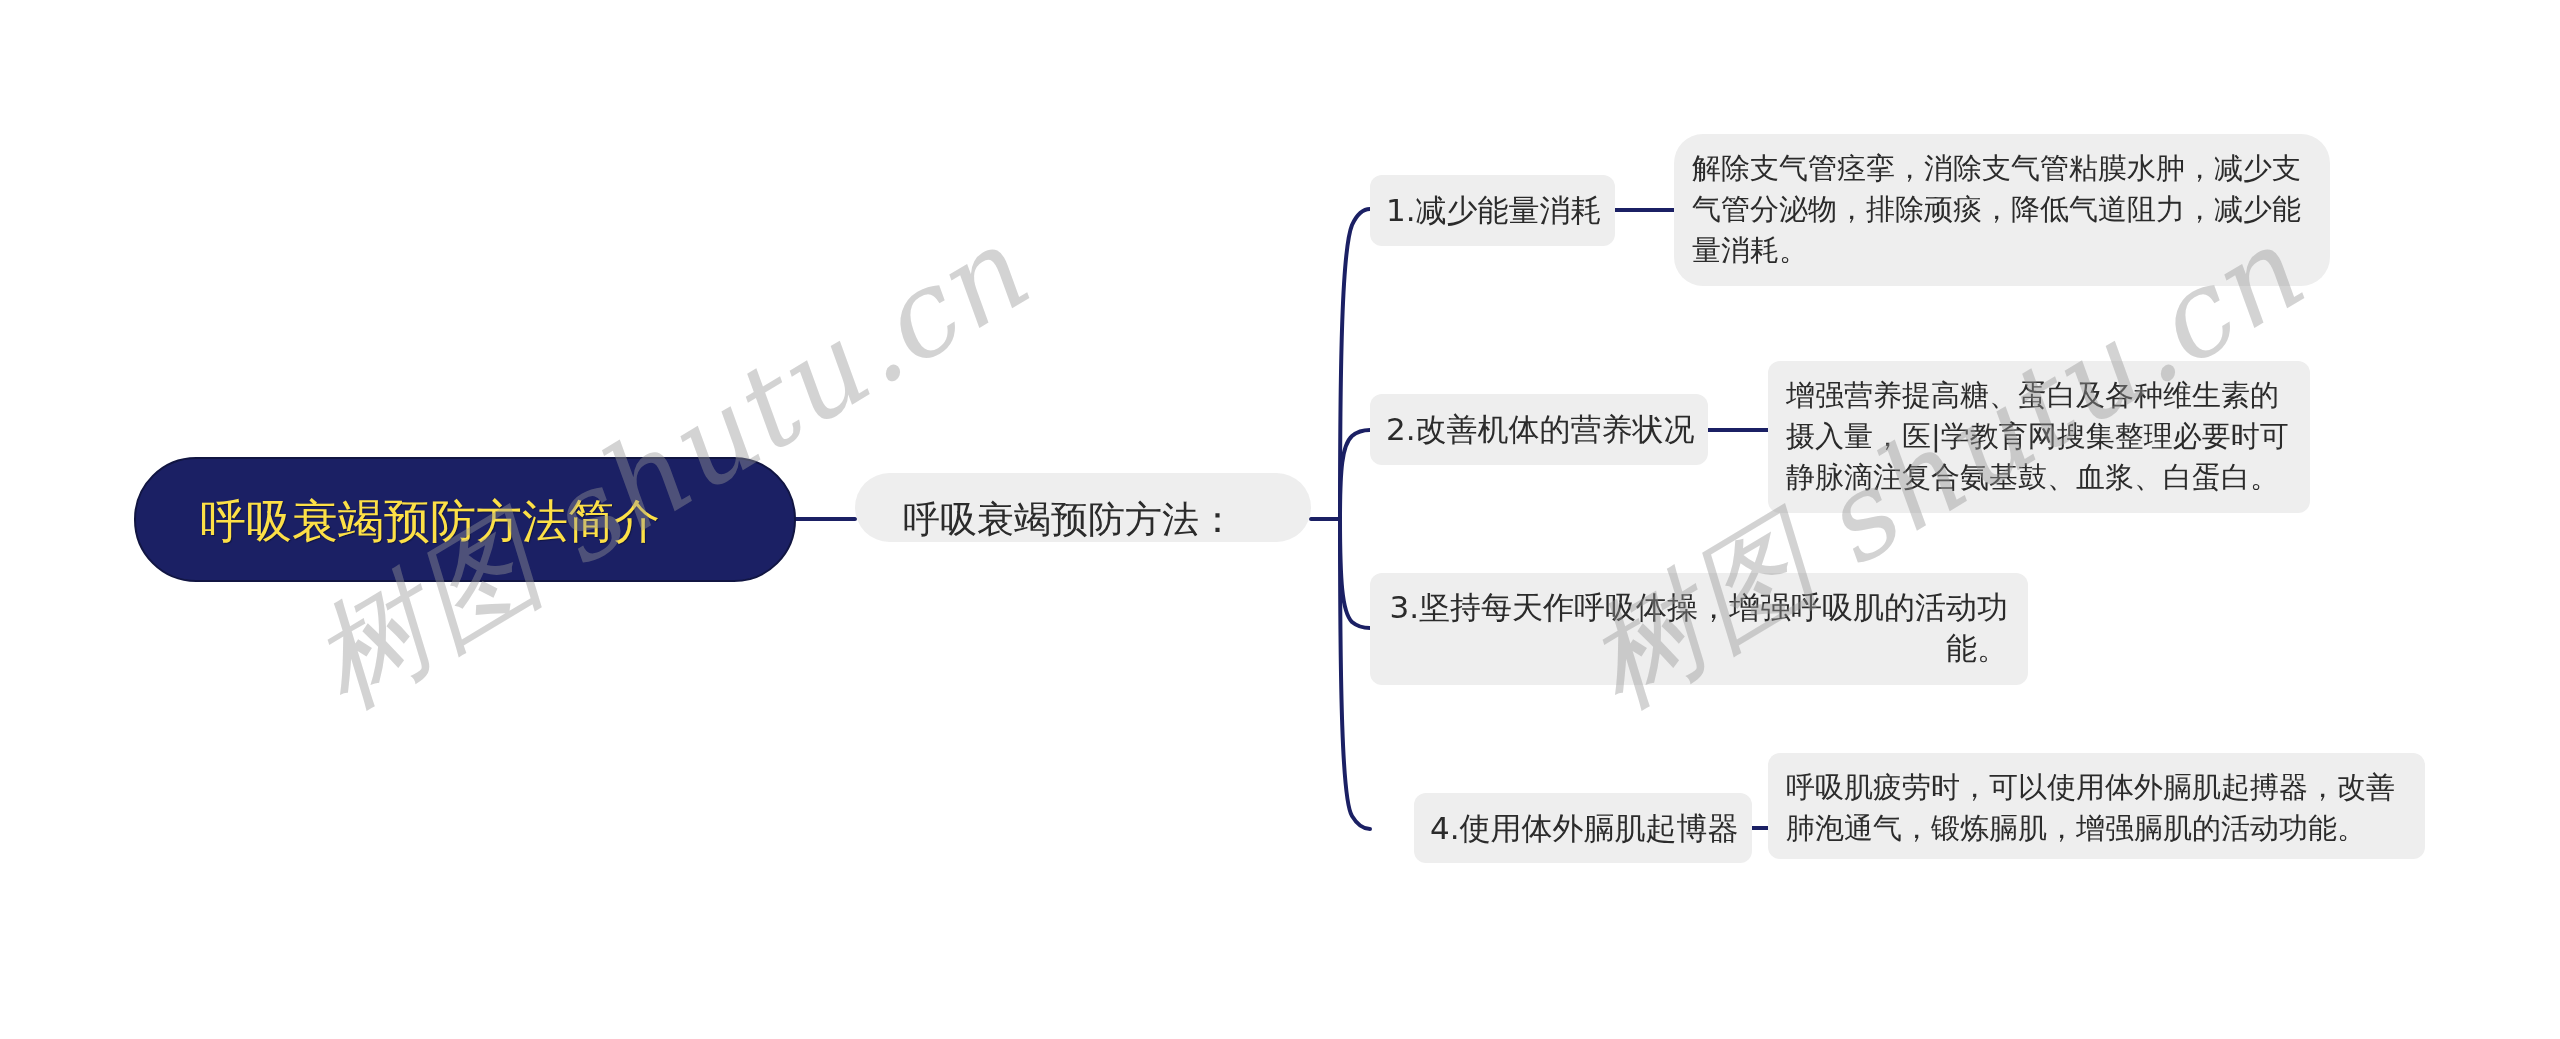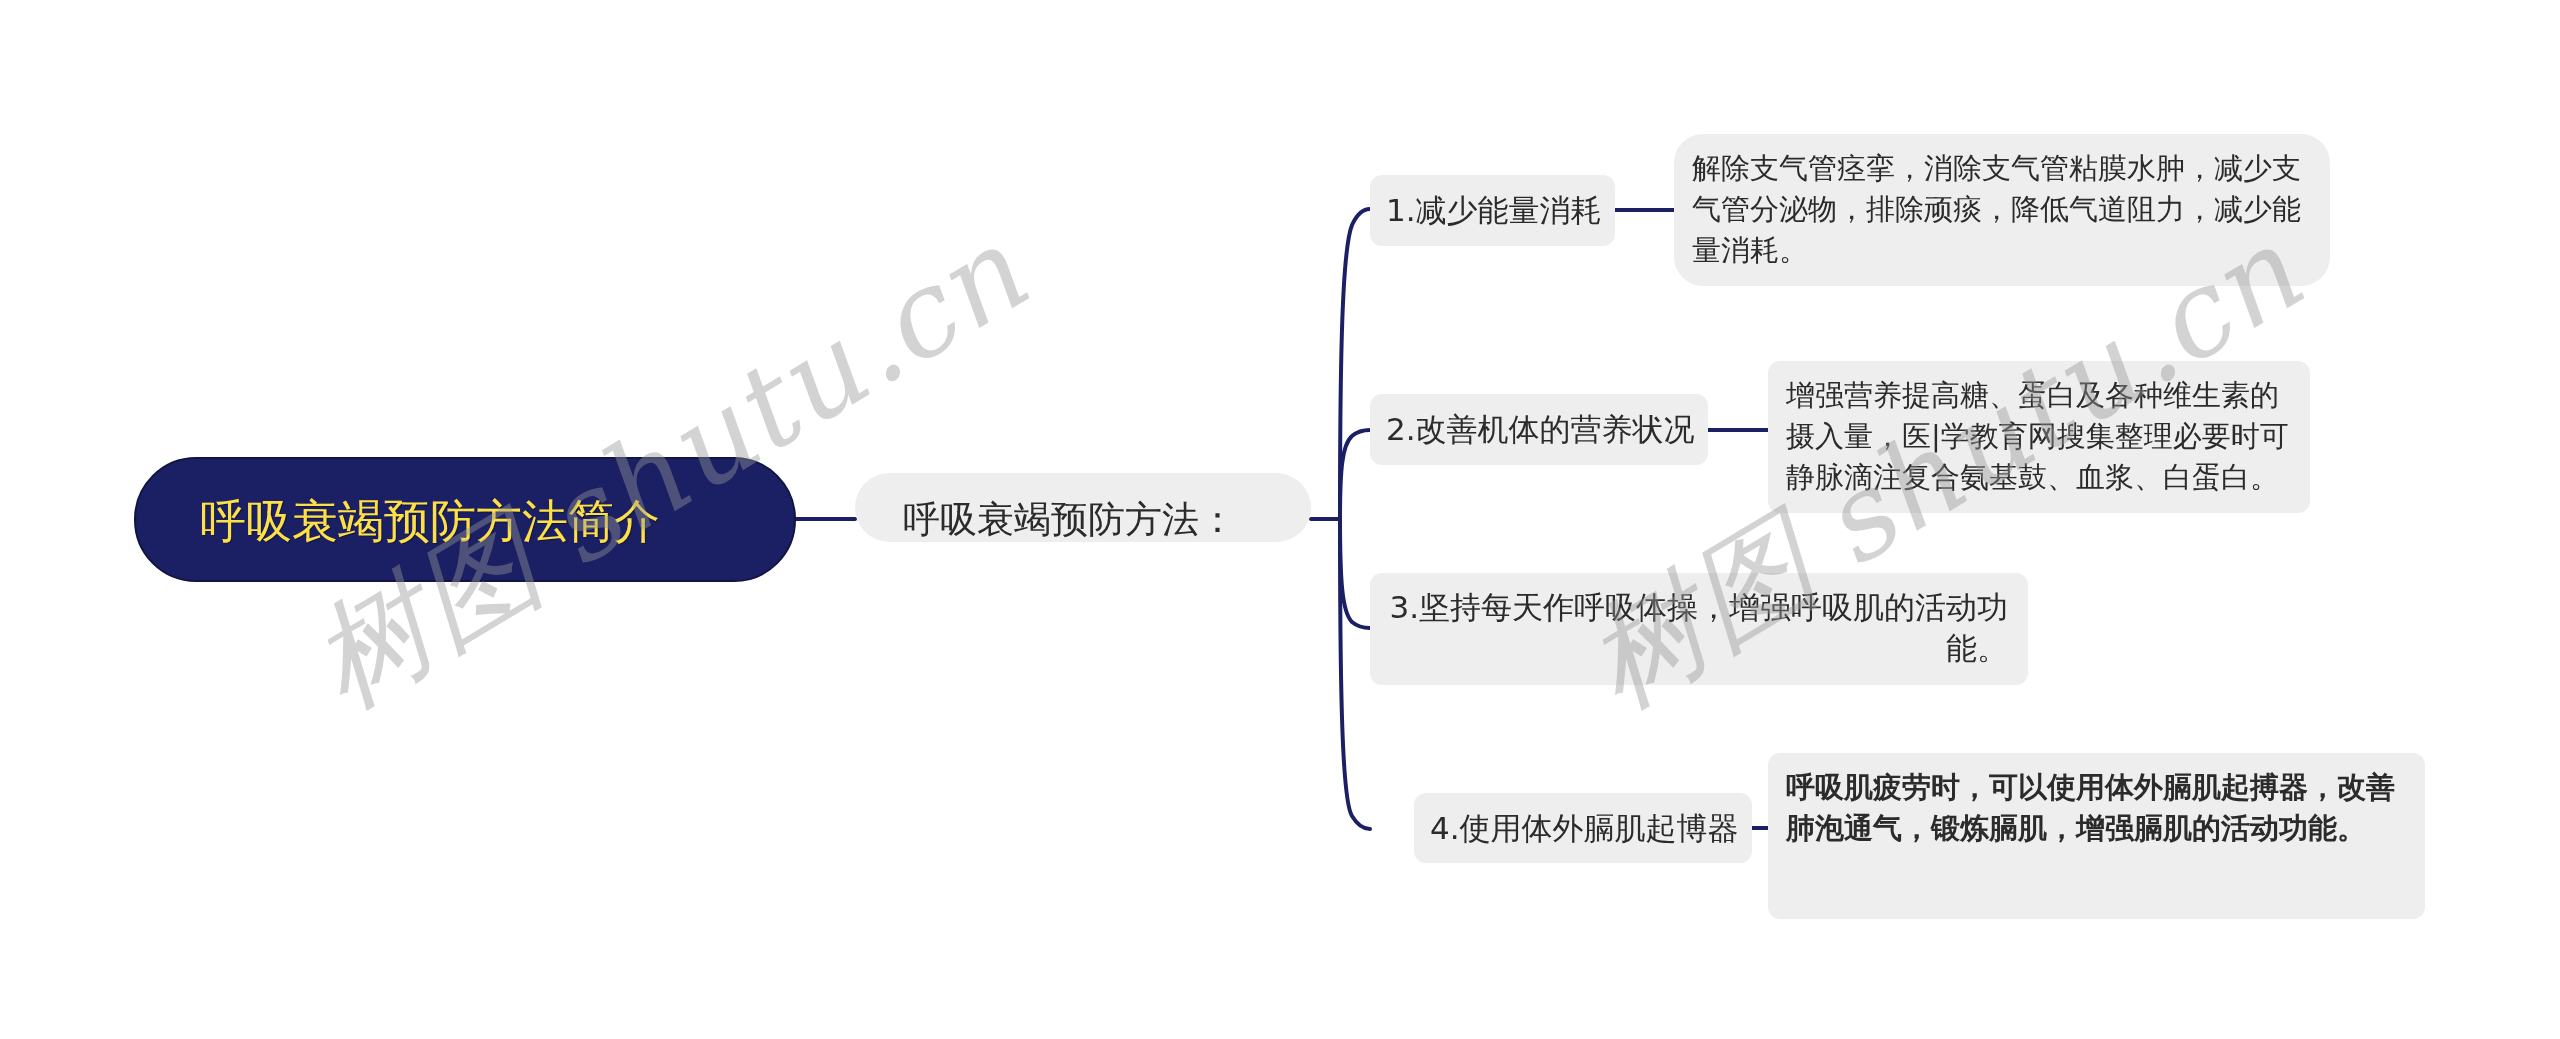--- a/index.html
+++ b/index.html
@@ -62,21 +62,21 @@
     .b2 { left: 1370px; top: 394px; width: 338px; height: 71px; white-space: nowrap; }
     .b3 { left: 1370px; top: 573px; width: 658px; height: 112px; padding-top: 14px; text-align: right; }
     .b4 { left: 1370px; top: 793px; width: 338px; height: 70px; white-space: nowrap; margin-left: 44px; }
     .detail {
       font-size: 29px;
       line-height: 41px;
       padding: 14px 16px 14px 18px;
     }
     .d1 { left: 1674px; top: 134px; width: 656px; height: 152px; border-radius: 29px; }
     .d2 { left: 1768px; top: 361px; width: 542px; height: 152px; }
-    .d4 { left: 1768px; top: 753px; width: 657px; height: 166px; font-weight: bold; }
+    .d4 { left: 1768px; top: 753px; width: 657px; height: 106px; }
     .watermark {
       position: absolute;
       font-family: "DejaVu Serif", "Liberation Serif", serif;
       font-style: italic;
       font-size: 118px;
       color: rgba(150,150,150,0.42);
       white-space: nowrap;
       transform-origin: left bottom;
       transform: rotate(-31deg);
       pointer-events: none;

